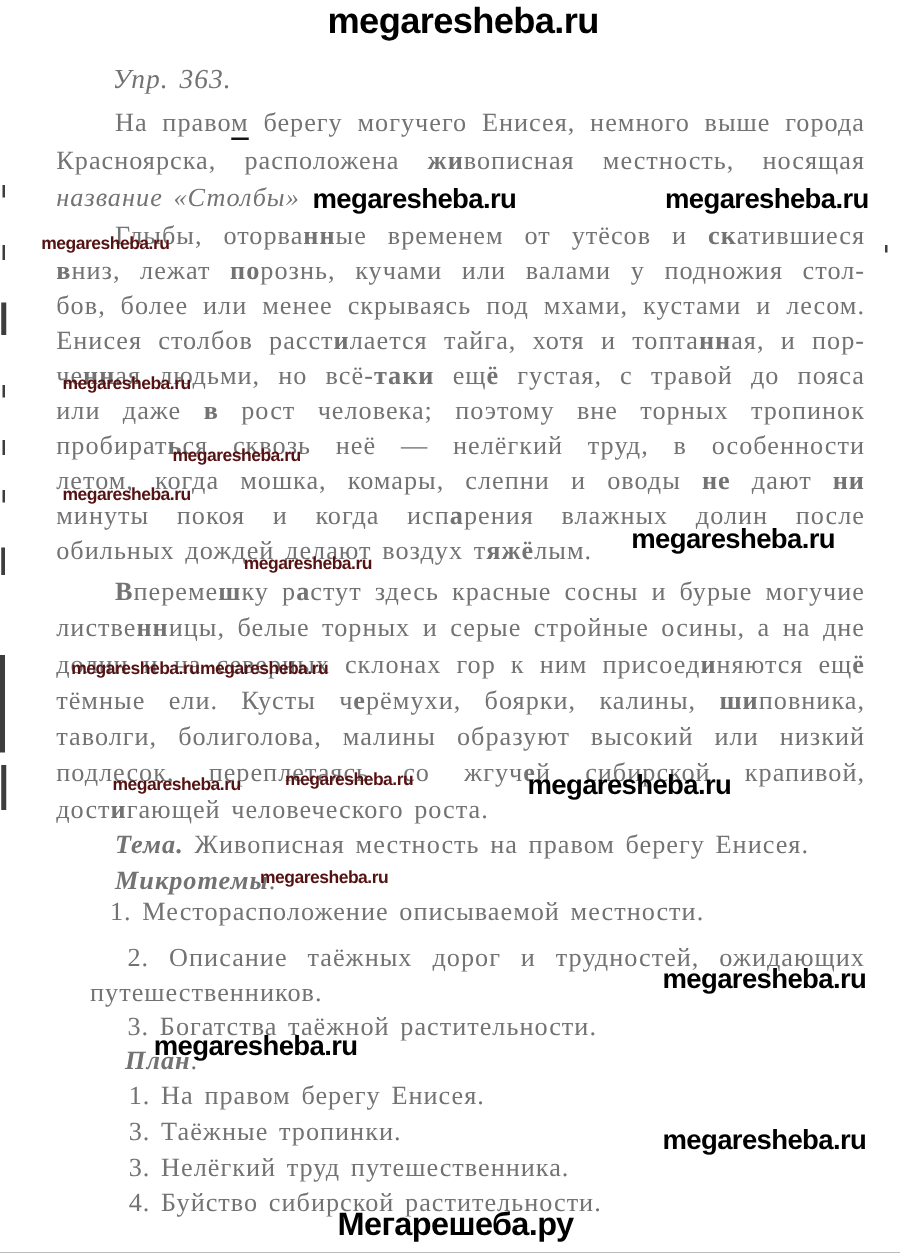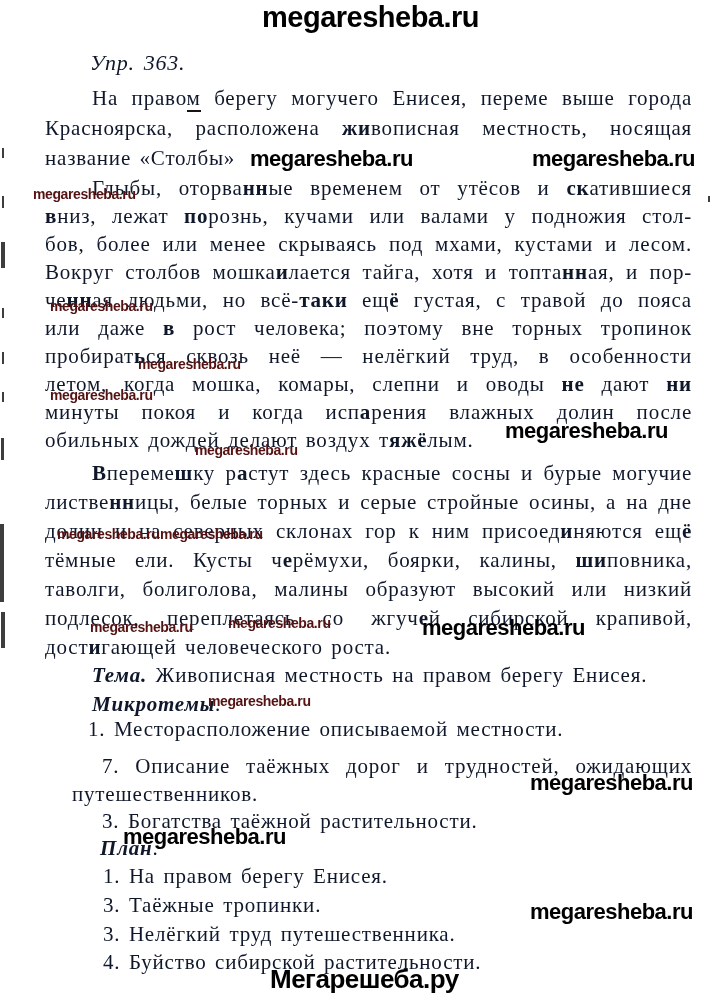--- a/index.html
+++ b/index.html
@@ -7,21 +7,21 @@
     position:relative;
     width:720px;height:1002px;
     background:#ffffff;
     overflow:hidden;
     font-family:"Liberation Serif", serif;
   }
   .line{
     position:absolute;
     font-size:21px;
     line-height:26px;
-    color:#0f172a;
+    color:#737373;
     white-space:pre;
     letter-spacing:0.8px;
     word-spacing:2.5px;
   }
   .line.j{
     white-space:normal;
     text-align:justify;
     text-align-last:justify;
   }
   .seg-b{font-weight:bold;}
@@ -48,44 +48,44 @@
   }
 </style>
 </head>
 <body>
 
 <div id="page">
   <div class="wm wm-header" id="hdr" style="left: 262px; top: 3px;">megaresheba.ru</div>
 
   <div id="content">
       <div class="line" style="left: 90px; top: 50px; font-size: 22px;"><span class="seg-i">Упр. 363.</span></div>
-      <div class="line j" style="left: 92px; top: 85px; width: 600px;"><span>На право</span><span class="seg-u">м</span><span> берегу могучего Енисея, переме выше города</span></div>
+      <div class="line j" style="left: 92px; top: 85px; width: 600px;"><span>На право</span><span class="seg-u">м</span><span> берегу могучего Енисея, немного выше города</span></div>
       <div class="line j" style="left: 45px; top: 115px; width: 647px;"><span>Красноярска, расположена </span><span class="seg-b">жи</span><span>вописная местность, носящая</span></div>
-      <div class="line" style="left: 45px; top: 145px;"><span>название «Столбы»</span></div>
+      <div class="line" style="left: 45px; top: 145px; font-style: italic;"><span>название «Столбы»</span></div>
       <div class="line j" style="left: 92px; top: 175px; width: 600px;"><span>Глыбы, оторва</span><span class="seg-b">нн</span><span>ые временем от утёсов и </span><span class="seg-b">ск</span><span>атившиеся</span></div>
       <div class="line j" style="left: 45px; top: 203px; width: 647px;"><span class="seg-b">в</span><span>низ, лежат </span><span class="seg-b">по</span><span>рознь, кучами или валами у подножия стол-</span></div>
       <div class="line j" style="left: 45px; top: 231px; width: 647px;"><span>бов, более или менее скрываясь под мхами, кустами и лесом.</span></div>
-      <div class="line j" style="left: 45px; top: 259px; width: 647px;"><span>Вокруг столбов мошка</span><span class="seg-b">и</span><span>лается тайга, хотя и топта</span><span class="seg-b">нн</span><span>ая, и пор-</span></div>
+      <div class="line j" style="left: 45px; top: 259px; width: 647px;"><span>Енисея столбов расст</span><span class="seg-b">и</span><span>лается тайга, хотя и топта</span><span class="seg-b">нн</span><span>ая, и пор-</span></div>
       <div class="line j" style="left: 45px; top: 287px; width: 647px;"><span>че</span><span class="seg-b">нн</span><span>ая людьми, но всё-</span><span class="seg-b">таки</span><span> ещ</span><span class="seg-b">ё</span><span> густая, с травой до пояса</span></div>
       <div class="line j" style="left: 45px; top: 315px; width: 647px;"><span>или даже </span><span class="seg-b">в</span><span> рост человека; поэтому вне торных тропинок</span></div>
       <div class="line j" style="left: 45px; top: 343px; width: 647px;"><span>пробират</span><span class="seg-b">ь</span><span>ся сквозь неё — нелёгкий труд, в особенности</span></div>
       <div class="line j" style="left: 45px; top: 371px; width: 647px;"><span>летом, когда мошка, комары, слепни и оводы </span><span class="seg-b">не</span><span> дают </span><span class="seg-b">ни</span></div>
       <div class="line j" style="left: 45px; top: 399px; width: 647px;"><span>минуты покоя и когда исп</span><span class="seg-b">а</span><span>рения влажных долин после</span></div>
       <div class="line" style="left: 45px; top: 427px;"><span>обильных дождей делают воздух т</span><span class="seg-b">яжё</span><span>лым.</span></div>
       <div class="line j" style="left: 92px; top: 460px; width: 600px;"><span class="seg-b">В</span><span>переме</span><span class="seg-b">ш</span><span>ку р</span><span class="seg-b">а</span><span>стут здесь красные сосны и бурые могучие</span></div>
       <div class="line j" style="left: 45px; top: 489px; width: 647px;"><span>листве</span><span class="seg-b">нн</span><span>ицы, белые торных и серые стройные осины, а на дне</span></div>
       <div class="line j" style="left: 45px; top: 518px; width: 647px;"><span>долин и на северных склонах гор к ним присоед</span><span class="seg-b">и</span><span>няются ещ</span><span class="seg-b">ё</span></div>
       <div class="line j" style="left: 45px; top: 547px; width: 647px;"><span>тёмные ели. Кусты ч</span><span class="seg-b">е</span><span>рёмухи, боярки, калины, </span><span class="seg-b">ши</span><span>повника,</span></div>
       <div class="line j" style="left: 45px; top: 576px; width: 647px;"><span>таволги, болиголова, малины образуют высокий или низкий</span></div>
       <div class="line j" style="left: 45px; top: 605px; width: 647px;"><span>подлесок, переплетаясь со жгуч</span><span class="seg-b">е</span><span>й сибирской крапивой,</span></div>
       <div class="line" style="left: 45px; top: 634px;"><span>дост</span><span class="seg-b">и</span><span>гающей человеческого роста.</span></div>
       <div class="line" style="left: 92px; top: 662px; text-align: center;"><span class="seg-b seg-i">Тема.</span><span> Живописная местность на правом берегу Енисея.</span></div>
       <div class="line" style="left: 92px; top: 691px;"><span class="seg-b seg-i">Микротемы</span><span>.</span></div>
       <div class="line" style="left: 88px; top: 716px; text-align: center;"><span>1. Месторасположение описываемой местности.</span></div>
-      <div class="line j" style="left: 102px; top: 753px; width: 590px;"><span>7. Описание таёжных дорог и трудностей, ожидающих</span></div>
+      <div class="line j" style="left: 102px; top: 753px; width: 590px;"><span>2. Описание таёжных дорог и трудностей, ожидающих</span></div>
       <div class="line" style="left: 72px; top: 781px;"><span>путешественников.</span></div>
       <div class="line" style="left: 102px; top: 808px;"><span>3. Богатства таёжной растительности.</span></div>
       <div class="line" style="left: 100px; top: 835px;"><span class="seg-b seg-i">План</span><span>.</span></div>
       <div class="line" style="left: 103px; top: 863px;"><span>1. На правом берегу Енисея.</span></div>
       <div class="line" style="left: 103px; top: 892px;"><span>3. Таёжные тропинки.</span></div>
       <div class="line" style="left: 103px; top: 921px;"><span>3. Нелёгкий труд путешественника.</span></div>
       <div class="line" style="left: 103px; top: 949px;"><span>4. Буйство сибирской растительности.</span></div>
       <div class="wm wm-large" style="left: 250px; top: 148px;">megaresheba.ru</div>
       <div class="wm wm-large" style="left: 532px; top: 148px;">megaresheba.ru</div>
       <div class="wm wm-large" style="left: 505px; top: 420px;">megaresheba.ru</div>

